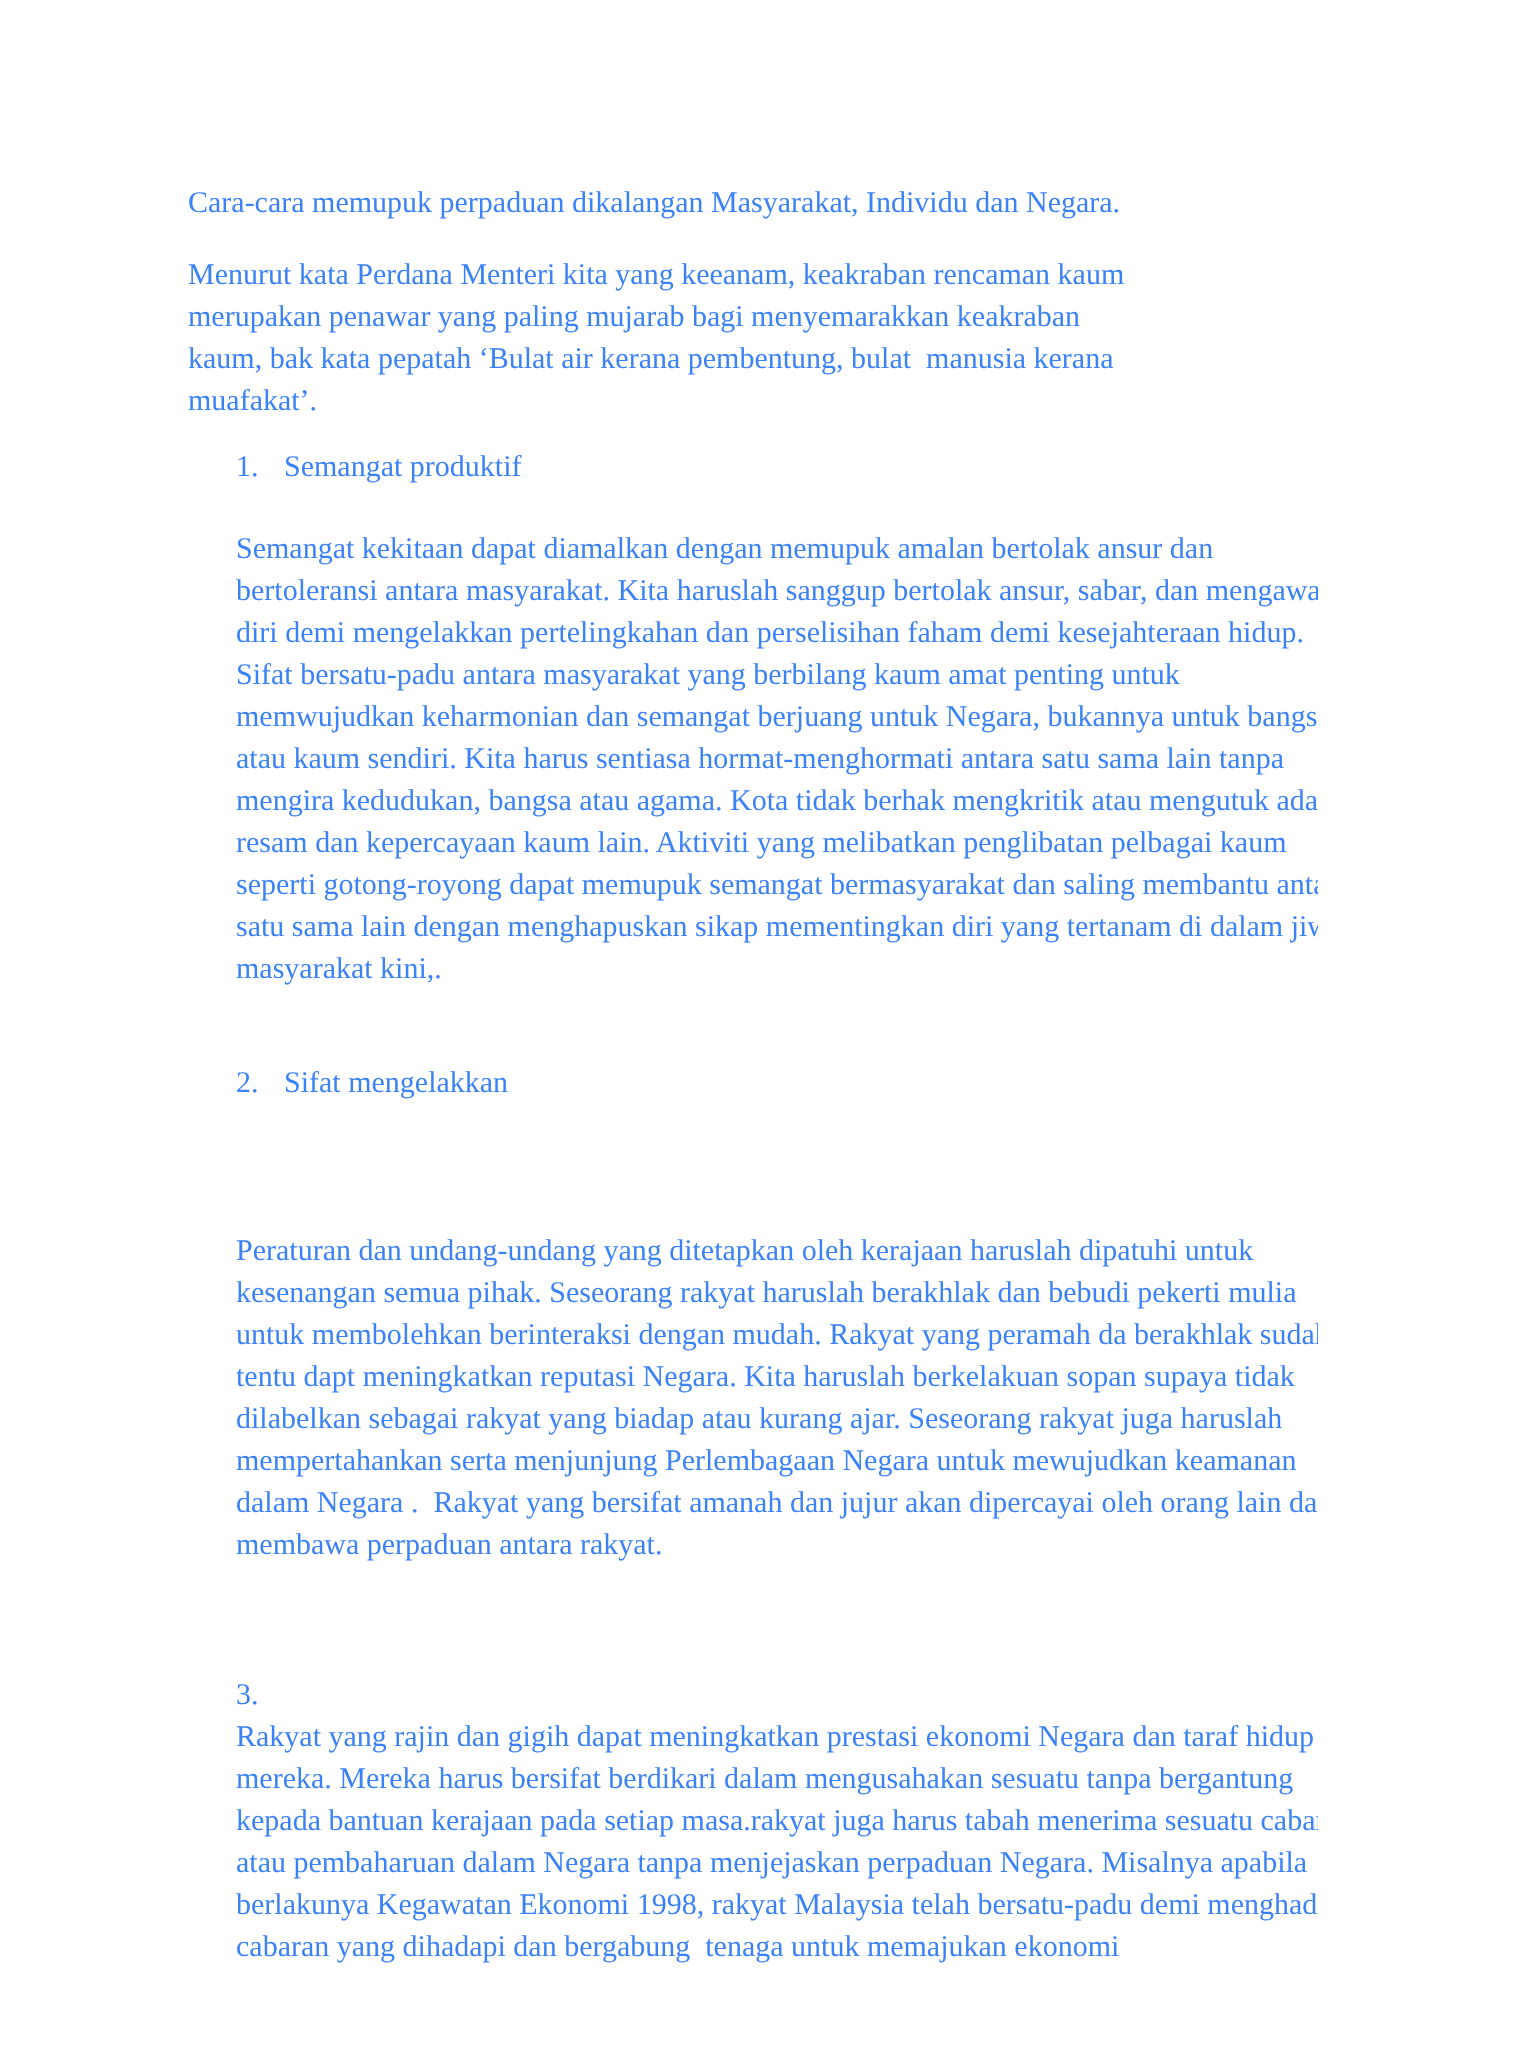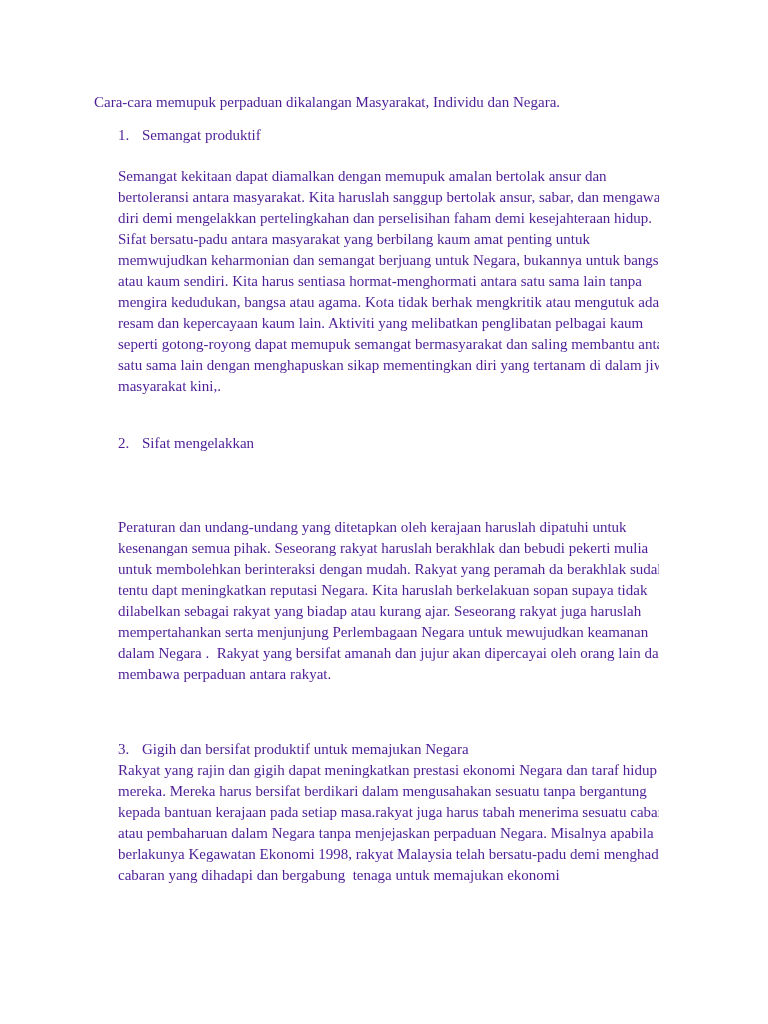--- a/index.html
+++ b/index.html
@@ -10,21 +10,21 @@
   .page {
     position: relative;
     box-sizing: border-box;
     width: 659px;
     height: 1024px;
     background: #ffffff;
     padding: 92px 90px 0 94px;
     font-family: "Liberation Serif", "DejaVu Serif", serif;
     font-size: 15px;
     line-height: 21px;
-    color: #4c1d95;
+    color: #3b82f6;
     overflow: hidden;
   }
   .doc-title {
     margin: 0;
     font-size: 15px;
     font-weight: normal;
     white-space: pre-wrap;
   }
   .para {
     margin: 0;
@@ -53,35 +53,35 @@
   .li-3 { margin-top: 54px; }
   .body-3 { }
 </style>
 </head>
 <body>
 
 <div class="page">
 
   <p class="doc-title">Cara-cara memupuk perpaduan dikalangan Masyarakat, Individu dan Negara.</p>
 
+  <p class="para intro">Menurut kata Perdana Menteri kita yang keeanam, keakraban rencaman kaum merupakan penawar yang paling mujarab bagi menyemarakkan keakraban kaum, bak kata pepatah ‘Bulat air kerana pembentung, bulat  manusia kerana muafakat’.</p>
 
   <div class="list-item li-1">
     <span class="list-num">1.</span>
     <span>Semangat produktif</span>
   </div>
 
   <p class="para indent body-1">Semangat kekitaan dapat diamalkan dengan memupuk amalan bertolak ansur dan bertoleransi antara masyarakat. Kita haruslah sanggup bertolak ansur, sabar, dan mengawal diri demi mengelakkan pertelingkahan dan perselisihan faham demi kesejahteraan hidup. Sifat bersatu-padu antara masyarakat yang berbilang kaum amat penting untuk memwujudkan keharmonian dan semangat berjuang untuk Negara, bukannya untuk bangsa atau kaum sendiri. Kita harus sentiasa hormat-menghormati antara satu sama lain tanpa mengira kedudukan, bangsa atau agama. Kota tidak berhak mengkritik atau mengutuk adat resam dan kepercayaan kaum lain. Aktiviti yang melibatkan penglibatan pelbagai kaum seperti gotong-royong dapat memupuk semangat bermasyarakat dan saling membantu antara satu sama lain dengan menghapuskan sikap mementingkan diri yang tertanam di dalam jiwa masyarakat kini,.</p>
 
   <div class="list-item li-2">
     <span class="list-num">2.</span>
     <span>Sifat mengelakkan</span>
   </div>
 
   <p class="para indent body-2">Peraturan dan undang-undang yang ditetapkan oleh kerajaan haruslah dipatuhi untuk kesenangan semua pihak. Seseorang rakyat haruslah berakhlak dan bebudi pekerti mulia untuk membolehkan berinteraksi dengan mudah. Rakyat yang peramah da berakhlak sudah tentu dapt meningkatkan reputasi Negara. Kita haruslah berkelakuan sopan supaya tidak dilabelkan sebagai rakyat yang biadap atau kurang ajar. Seseorang rakyat juga haruslah mempertahankan serta menjunjung Perlembagaan Negara untuk mewujudkan keamanan dalam Negara .  Rakyat yang bersifat amanah dan jujur akan dipercayai oleh orang lain dan membawa perpaduan antara rakyat.</p>
 
   <div class="list-item li-3">
     <span class="list-num">3.</span>
-    <span>Gigih dan bersifat produktif untuk memajukan Negara</span>
   </div>
 
   <p class="para indent body-3">Rakyat yang rajin dan gigih dapat meningkatkan prestasi ekonomi Negara dan taraf hidup mereka. Mereka harus bersifat berdikari dalam mengusahakan sesuatu tanpa bergantung kepada bantuan kerajaan pada setiap masa.rakyat juga harus tabah menerima sesuatu cabaran atau pembaharuan dalam Negara tanpa menjejaskan perpaduan Negara. Misalnya apabila berlakunya Kegawatan Ekonomi 1998, rakyat Malaysia telah bersatu-padu demi menghadapi cabaran yang dihadapi dan bergabung  tenaga untuk memajukan ekonomi</p>
 
 </div>
 
 </body></html>

